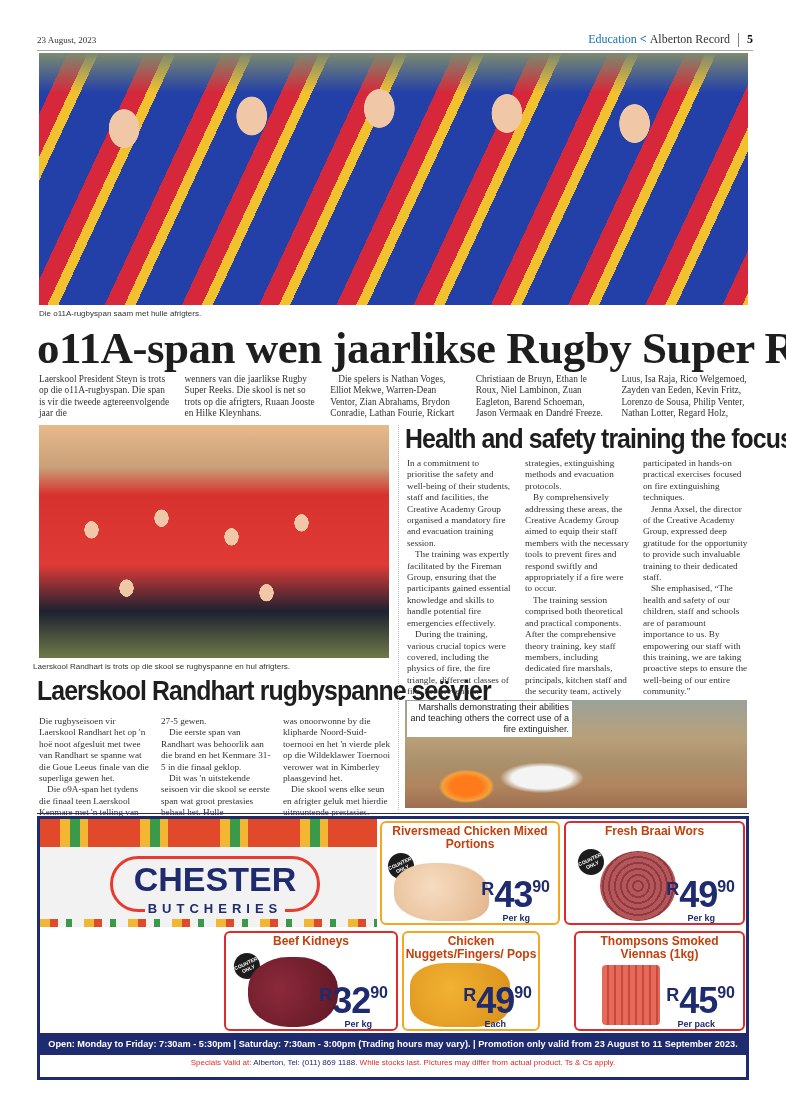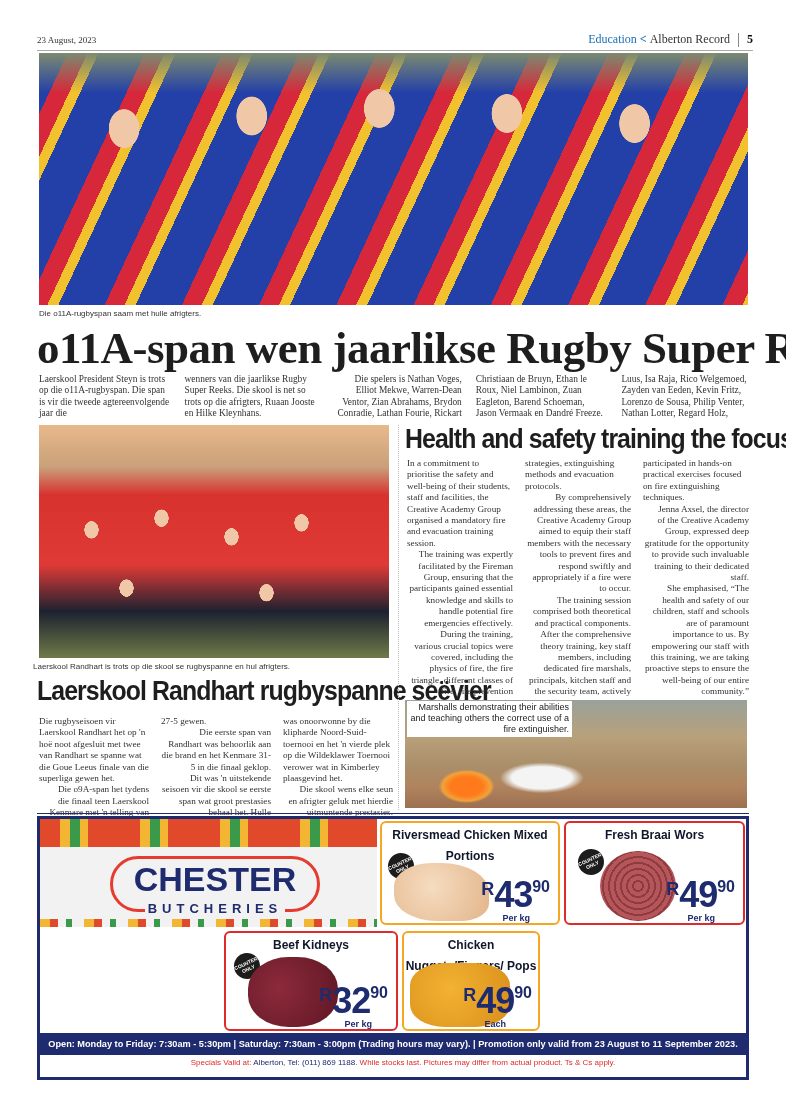--- a/index.html
+++ b/index.html
@@ -52,21 +52,21 @@
   .cap-fire { left: 407px; top: 701px; width: 165px; background: #fff; text-align: right; font-size: 9px; line-height: 11px; padding: 1px 3px 2px 2px; color: #222; }
 
   .headline { position: absolute; color: #1e1e1e; white-space: nowrap; }
   .hl-main { left: 37px; top: 322px; font-size: 45px; font-family: "Liberation Serif", serif; letter-spacing: -0.5px; }
   .hl-health { left: 405px; top: 424px; font-size: 27px; font-family: "Liberation Sans", sans-serif; letter-spacing: -1px; transform: scaleX(0.92); transform-origin: left; }
   .hl-rand { left: 37px; top: 676px; font-size: 27px; font-family: "Liberation Sans", sans-serif; letter-spacing: -1px; transform: scaleX(0.92); transform-origin: left; }
 
   .body-cols { position: absolute; display: flex; gap: 14px; font-family: "Liberation Serif", serif; font-size: 9.4px; line-height: 11.3px; color: #333; }
   .body-cols .col { flex: 1; }
   .body-cols p { text-indent: 0; }
-  .body-cols p.ind { text-indent: 8px; text-align: right; }
+  .body-cols p.ind { text-indent: 8px; }
   .cols-main { left: 39px; top: 374px; width: 714px; }
   .cols-health { left: 407px; top: 458px; width: 342px; gap: 12px; font-size: 9.2px; line-height: 11.4px; }
   .cols-rand { left: 39px; top: 716px; width: 354px; gap: 12px; font-size: 9.2px; line-height: 11.4px; }
 
   .vdivider { position: absolute; left: 398px; top: 425px; width: 1px; height: 385px; border-left: 1px dotted #bbb; }
 
   
   .ad { position: absolute; left: 37px; top: 816px; width: 712px; height: 264px; border: 3px solid #1e2b6e; background: #fff; }
   .ad-top-rule { position: absolute; left: 37px; top: 813px; width: 712px; height: 1px; background: #1e2b6e; }
   .ad .brand { position: absolute; left: 0; top: 0; width: 337px; height: 108px; background: #f2f2f2; overflow: hidden; }
@@ -74,21 +74,21 @@
     background:
       repeating-linear-gradient(90deg, #e04a2a 0 20px, #f2b632 20px 30px, #3a9a4a 30px 40px, #f2b632 40px 48px, #e04a2a 48px 80px); }
   .ad .pattern2 { position: absolute; left: 0; bottom: 0; width: 100%; height: 8px;
     background: repeating-linear-gradient(90deg, #f2b632 0 10px, #e04a2a 10px 18px, transparent 18px 26px, #3a9a4a 26px 32px, transparent 32px 44px); }
   .ad .logo-ring { position: absolute; left: 70px; top: 37px; width: 210px; height: 56px; border: 3px solid #e63b2e; border-radius: 30px; }
   .ad .logo { position: absolute; left: 74px; top: 38px; width: 202px; text-align: center; font-family: "Liberation Sans", sans-serif; font-weight: bold; color: #1e2b6e; font-size: 34px; letter-spacing: 0px; line-height: 44px; background: transparent; }
   .ad .logo-sub { position: absolute; left: 105px; top: 82px; width: 140px; text-align: center; font-family: "Liberation Sans", sans-serif; font-weight: bold; color: #1e2b6e; font-size: 13px; letter-spacing: 5px; background: #f2f2f2; }
 
   .prod { position: absolute; border: 2px solid #f5a623; border-radius: 6px; background: #fff; overflow: hidden; }
   .prod.red { border-color: #e02a2a; }
-  .prod .name { position: absolute; left: 0; right: 0; top: 2px; text-align: center; font-family: "Liberation Sans", sans-serif; font-weight: bold; color: #0f172a; font-size: 12px; line-height: 21px; }
+  .prod .name { position: absolute; left: 0; right: 0; top: 2px; text-align: center; font-family: "Liberation Sans", sans-serif; font-weight: bold; color: #c2410c; font-size: 12px; line-height: 13px; }
   .prod .img { position: absolute; }
   .prod .price { position: absolute; font-family: "Liberation Sans", sans-serif; font-weight: bold; color: #1e2b6e; line-height: 1; white-space: nowrap; }
   .prod .price .r { font-size: 18px; vertical-align: top; position: relative; top: 3px; }
   .prod .price .big { font-size: 36px; letter-spacing: -1px; }
   .prod .price .cents { font-size: 16px; vertical-align: top; position: relative; top: 2px; }
   .prod .unit { position: absolute; font-family: "Liberation Sans", sans-serif; font-weight: bold; color: #1e2b6e; font-size: 9px; }
   .badge { position: absolute; width: 26px; height: 26px; border-radius: 50%; background: #1c1c1c; color: #fff; font-family: "Liberation Sans", sans-serif; font-size: 5px; line-height: 6px; text-align: center; padding-top: 7px; transform: rotate(-25deg); font-weight: bold; }
 
   .ad .hours { position: absolute; left: 0; right: 0; top: 214px; height: 22px; background: #1e2b6e; color: #fff; font-family: "Liberation Sans", sans-serif; font-weight: bold; font-size: 9.2px; line-height: 22px; text-align: center; white-space: nowrap; }
   .ad .terms { position: absolute; left: 0; right: 0; top: 239px; text-align: center; font-family: "Liberation Sans", sans-serif; font-size: 8px; color: #e02a2a; padding-left: 20px; }
@@ -208,18 +208,24 @@
     <div class="unit" style="right:24px; top:86px;">Per kg</div>
   </div>
 
   <div class="prod" style="left:362px; top:112px; width:138px; height:100px;">
     <div class="name">Chicken Nuggets/Fingers/ Pops</div>
     <div class="img" style="left:6px; top:30px; width:100px; height:64px; border-radius:35%; background:radial-gradient(circle at 40% 40%, #f2b232, #d98e1a);"></div>
     <div class="price" style="right:6px; top:50px;"><span class="r">R</span><span class="big">49</span><span class="cents">90</span></div>
     <div class="unit" style="right:32px; top:86px;">Each</div>
   </div>
 
+  <div class="prod red" style="left:534px; top:112px; width:171px; height:100px;">
+    <div class="name">Thompsons Smoked Viennas (1kg)</div>
+    <div class="img" style="left:26px; top:32px; width:58px; height:60px; border-radius:4px; background:repeating-linear-gradient(90deg, #e56a5a 0 5px, #c9483c 5px 7px);"></div>
+    <div class="price" style="right:8px; top:50px;"><span class="r">R</span><span class="big">45</span><span class="cents">90</span></div>
+    <div class="unit" style="right:28px; top:86px;">Per pack</div>
+  </div>
 
   <div class="hours">Open: Monday to Friday: 7:30am - 5:30pm | Saturday: 7:30am - 3:00pm (Trading hours may vary).  |  Promotion only valid from 23 August to 11 September 2023.</div>
   <div class="terms">
     <span>Specials Valid at: </span><span class="addr">Alberton, Tel: (011) 869 1188.</span><span> While stocks last. Pictures may differ from actual product. Ts &amp; Cs apply.</span>
   </div>
 </div>
 
 </body></html>

